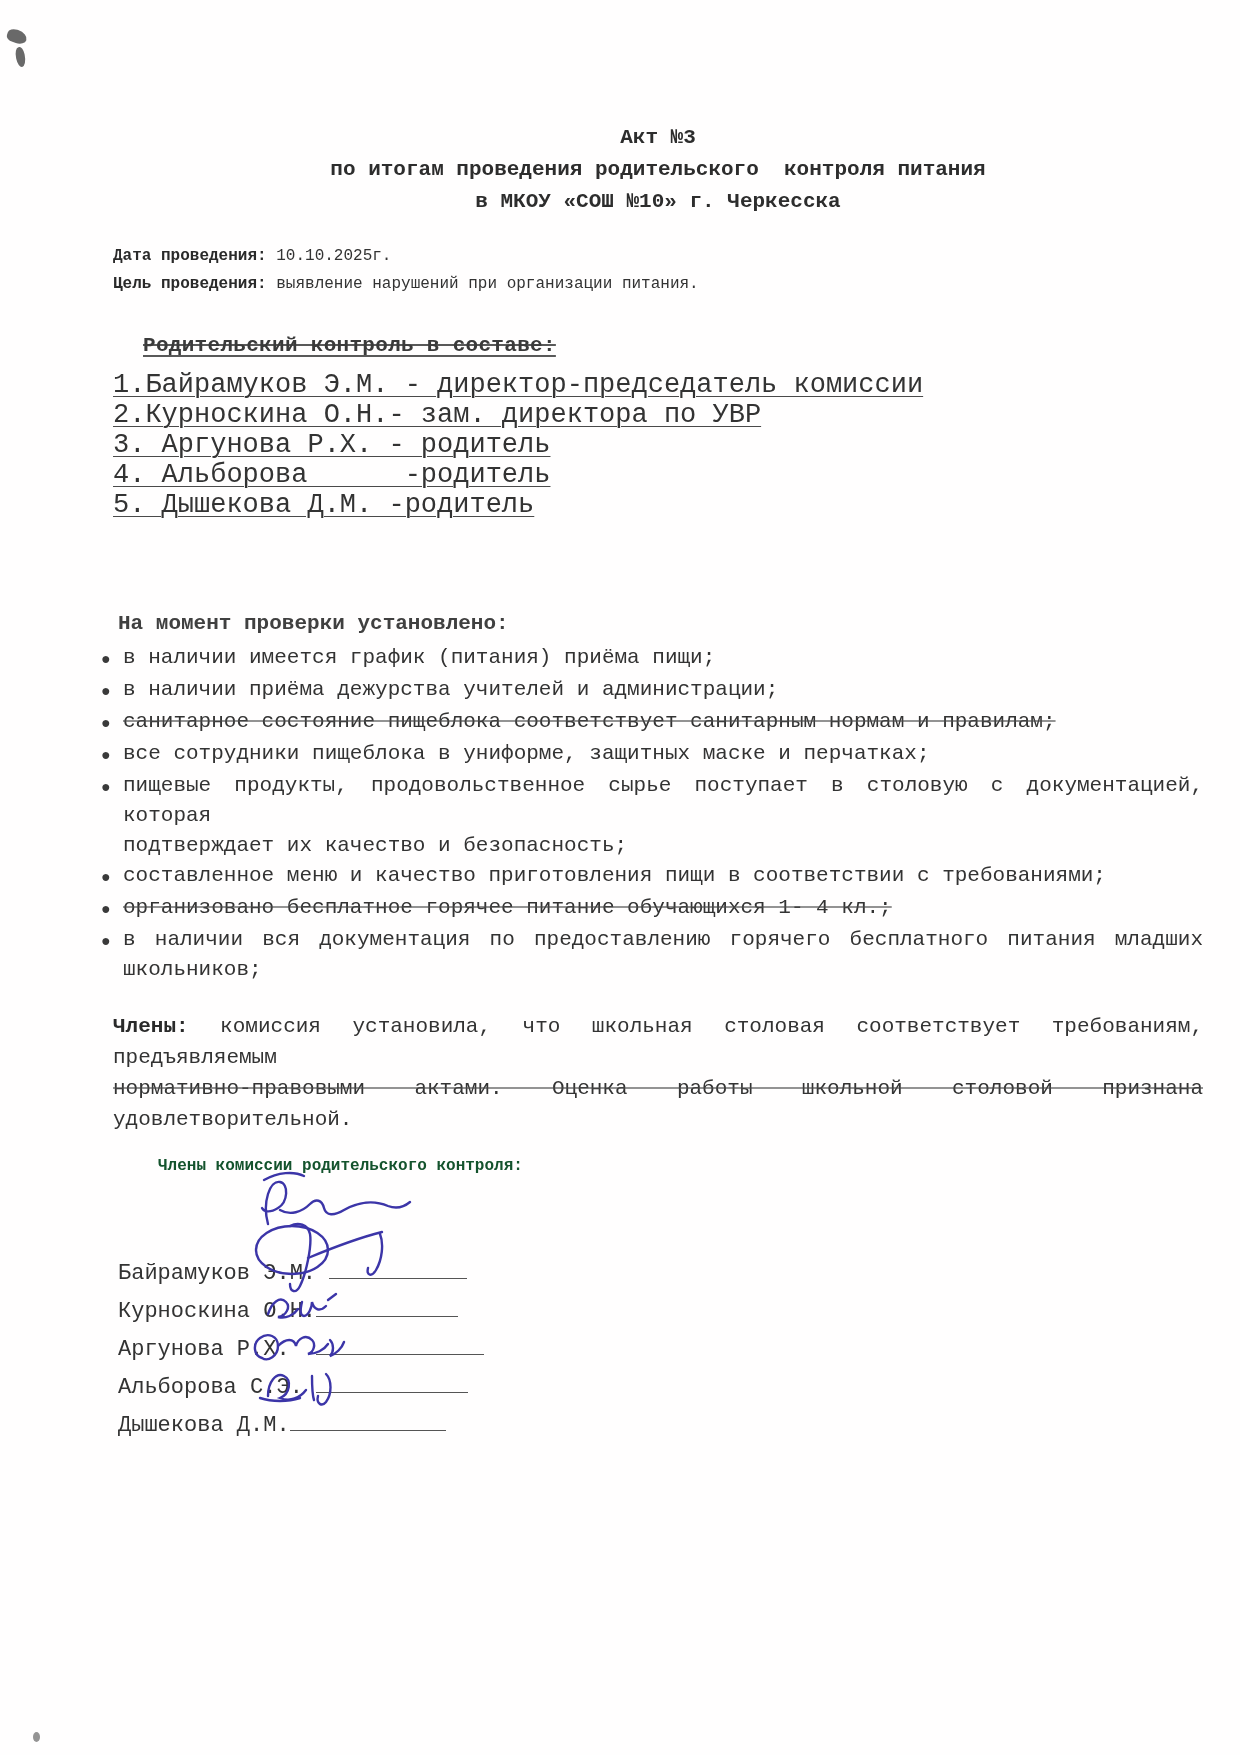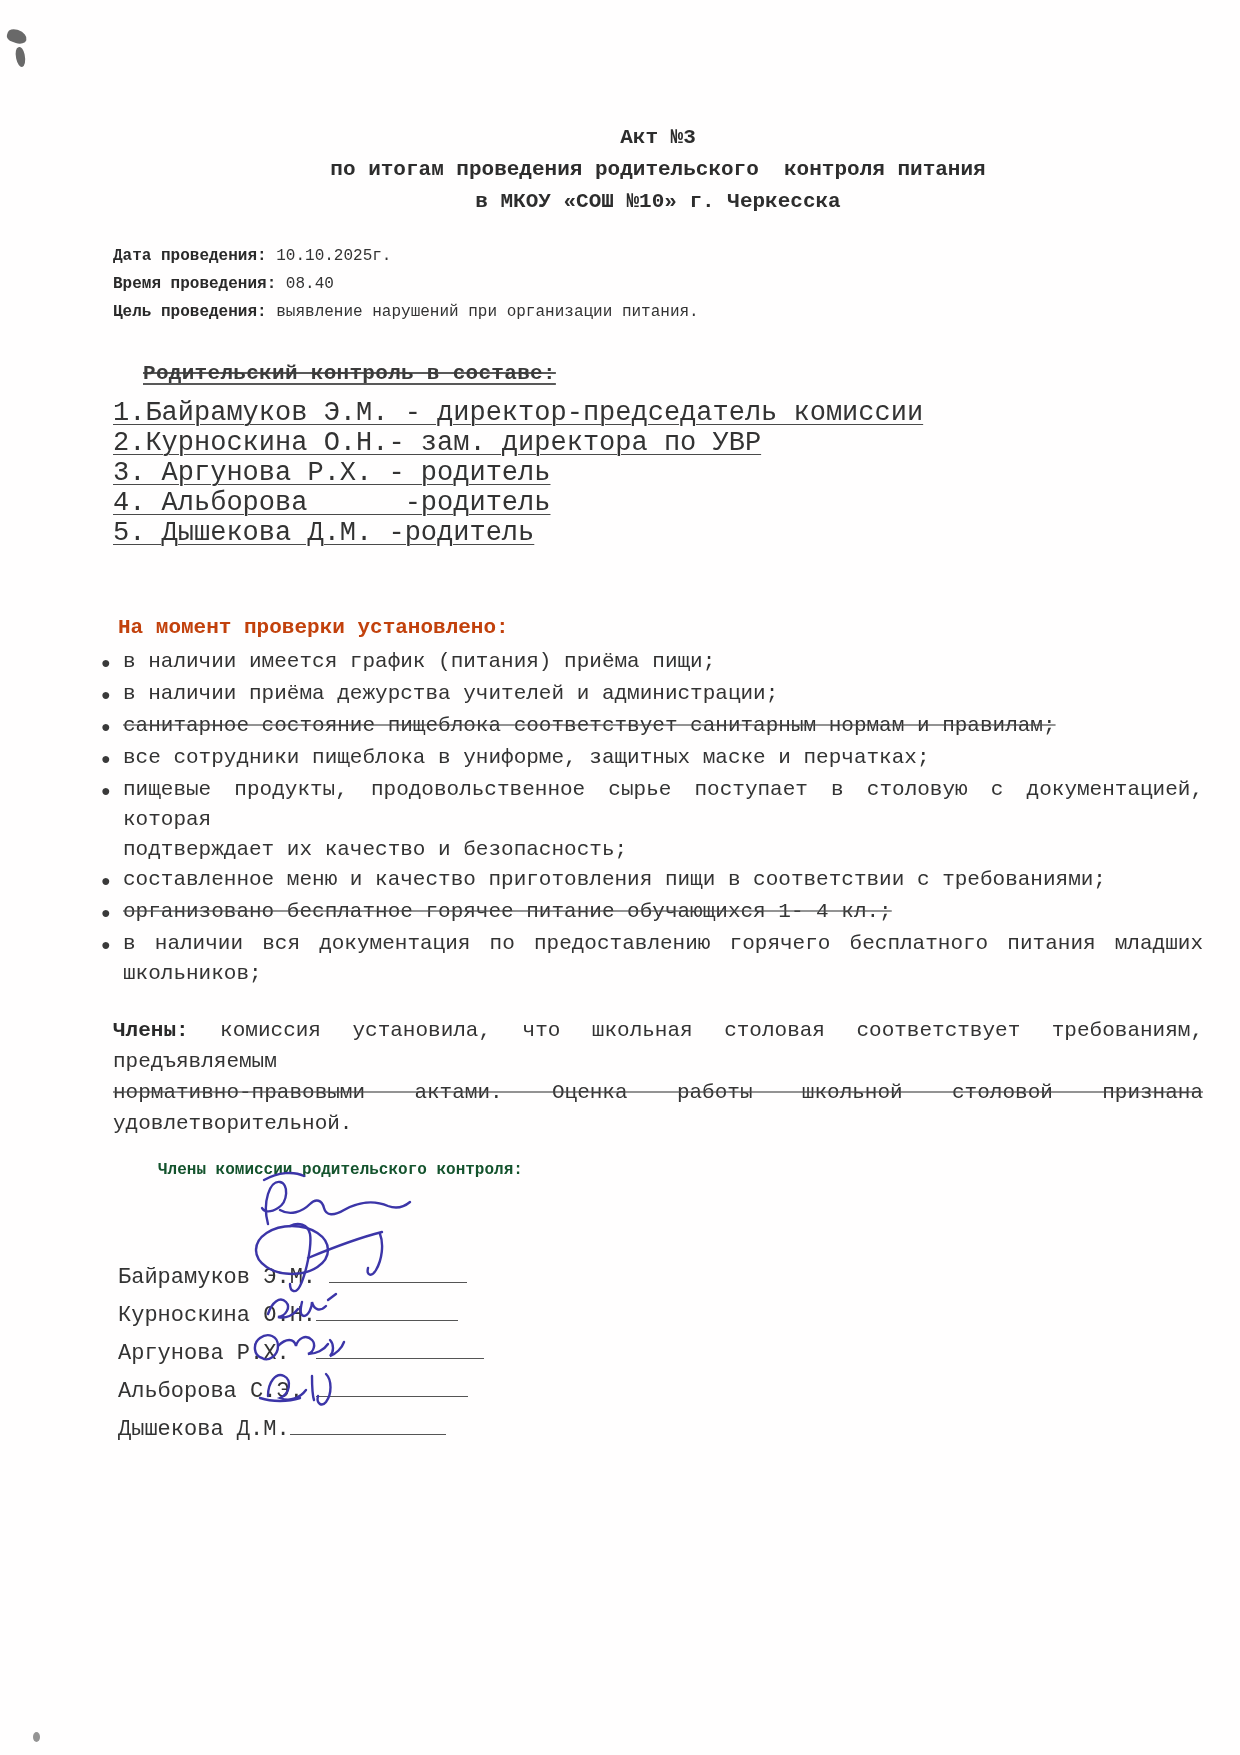--- a/index.html
+++ b/index.html
@@ -41,21 +41,21 @@
     white-space:pre-wrap;
     display:table;
     text-decoration:underline;
     text-decoration-color:#4a4a4a;
     text-decoration-thickness:1.2px;
     text-underline-offset:4px;
     margin-bottom:1px;
   }
 
   
-  .findings-heading{margin-top:68px; margin-left:5px; font-weight:bold; font-size:21px; color:#c2410c;}
+  .findings-heading{margin-top:92px; margin-left:5px; font-weight:bold; font-size:21px; color:#404040;}
   .findings{margin-top:8px; font-size:21px; line-height:30px;}
   .finding{display:flex; margin-bottom:0;}
   .finding .dot{width:22px; min-width:22px; margin-left:-12px; text-align:left; color:#3a3a3a; font-size:16px; padding-top:2px;}
   .finding .txt{flex:1;}
   .justify-last{text-align:justify; text-align-last:justify;}
   .streak{
     text-decoration:line-through;
     text-decoration-color:rgba(75,75,75,.6);
     text-decoration-thickness:1.5px;
   }
@@ -98,21 +98,20 @@
   <div class="content">
 
     <div class="title">
       <div class="prewrap">Акт №3</div>
       <div class="prewrap">по итогам проведения родительского  контроля питания</div>
       <div class="prewrap">в МКОУ «СОШ №10» г. Черкесска</div>
     </div>
 
     <div class="meta">
       <div class="row"><span class="b">Дата проведения:</span><span> 10.10.2025г.</span></div>
-      <div class="row"><span class="b">Время проведения:</span><span> 08.40</span></div>
       <div class="row"><span class="b">Цель проведения:</span><span> выявление нарушений при организации питания.</span></div>
     </div>
 
     <div>
       <span class="committee-heading">Родительский контроль в составе:</span>
     </div>
 
     <div class="members">
       <div class="member">1.Байрамуков Э.М. - директор-председатель комиссии</div>
       <div class="member">2.Курноскина О.Н.- зам. директора по УВР</div>

